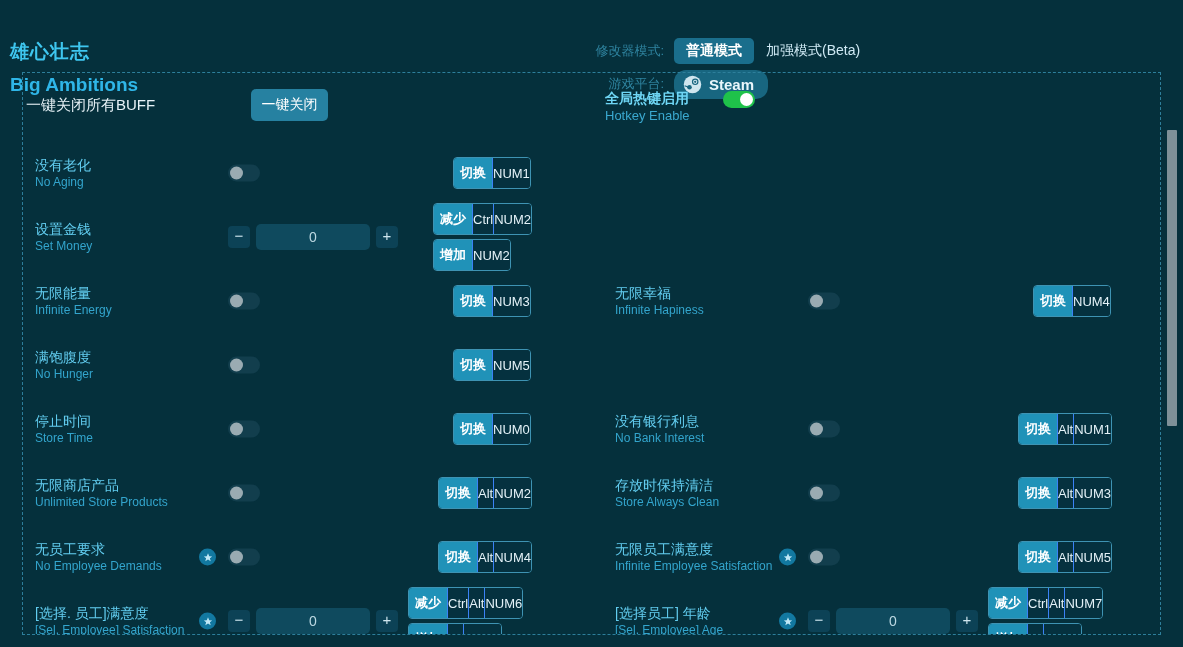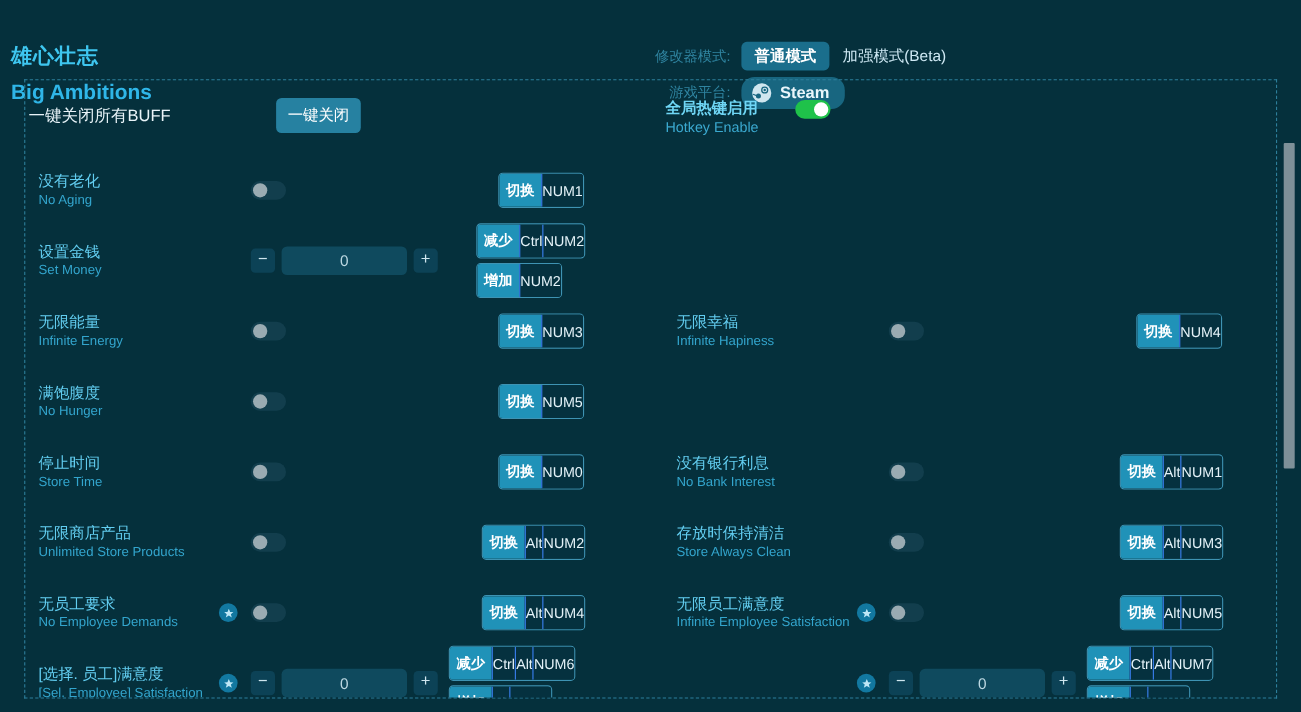--- a/index.html
+++ b/index.html
@@ -418,20 +418,24 @@
           </div>
           <div class="keys-wrap" style="left: 415px;">
             <div class="keybar">
               <span class="kb-act">切换</span>
               <span class="kb-key">Alt</span>
               <span class="kb-key">NUM5</span>
             </div>
           </div>
         </div>
         <div class="row">
+          <div class="row-names">
+            <div class="name-cn">[选择员工] 年龄</div>
+            <div class="name-en">[Sel. Employee] Age</div>
+          </div>
           <div class="star">
             <svg viewBox="0 0 24 24">
               <polygon points="12,2 15,9 22,9.5 16.5,14 18.5,21 12,17 5.5,21 7.5,14 2,9.5 9,9" fill="#bfe8f7"></polygon>
             </svg>
           </div>
           <div class="ctrl" style="left: 0px; width: 569px;">
             <div class="stepper" style="position: absolute; left: 205px; top: 50%; transform: translateY(-50%);">
               <div class="step-btn">−</div>
               <div class="num-field">0</div>
               <div class="step-btn">+</div>

